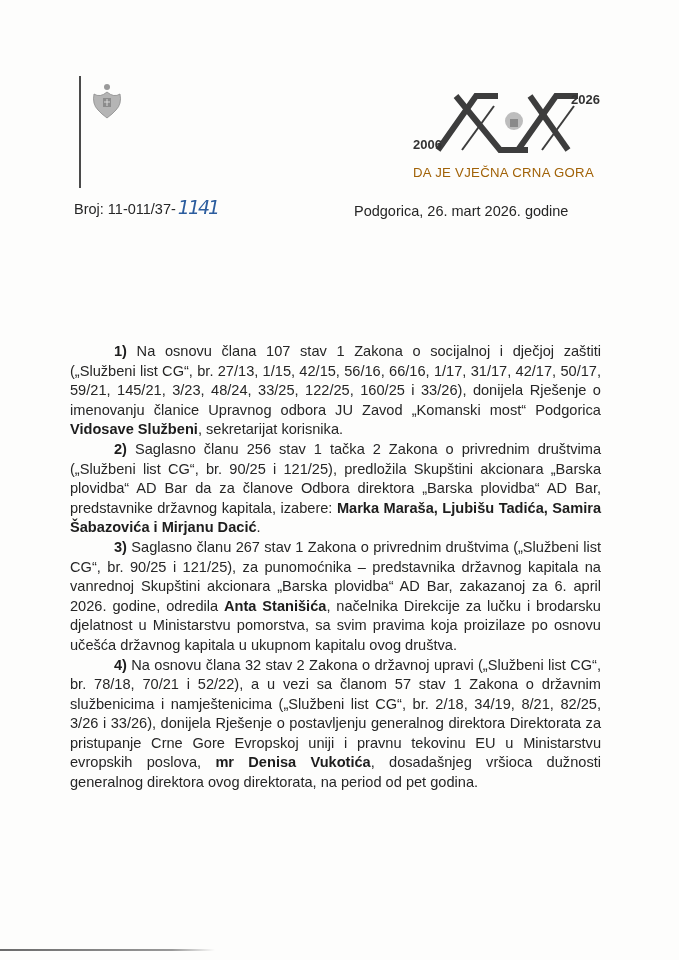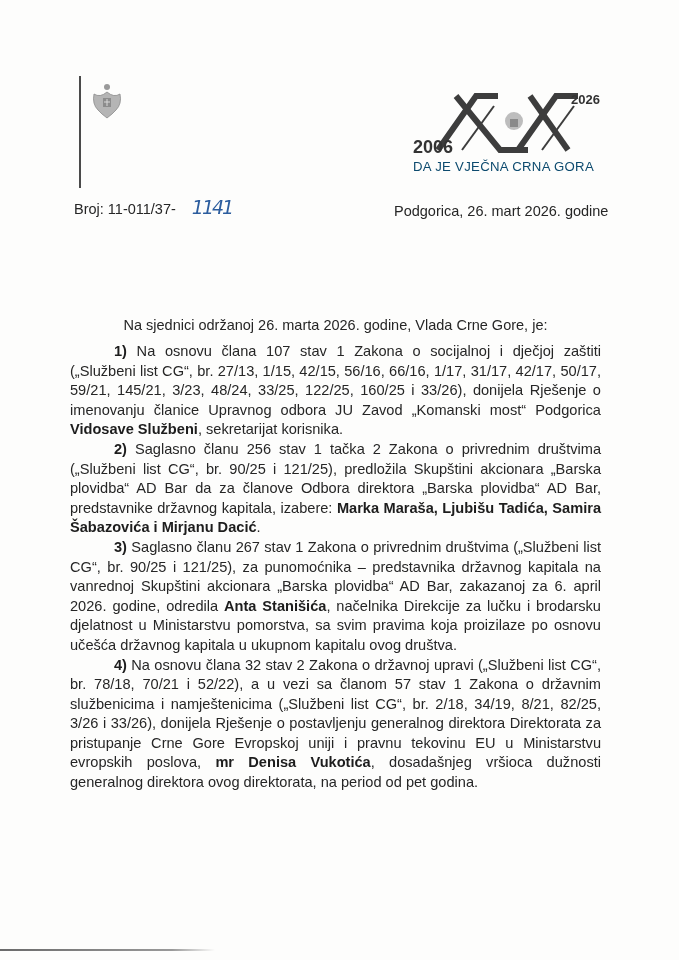--- a/index.html
+++ b/index.html
@@ -9,26 +9,26 @@
     }
     .page { position:absolute; left:0; top:0; width:679px; height:960px; }
     
     .gov-bar { position:absolute; left:79px; top:76px; width:2px; height:112px; background:#4a4a4a; }
     .coat { position:absolute; left:90px; top:82px; width:34px; height:40px; }
     .gov-name { position:absolute; left:91px; top:124px; font-family:"DejaVu Serif", serif; font-size:13.5px; line-height:17px; color:#333; }
     .gov-name div { white-space:nowrap; }
     
     .xx-logo { position:absolute; left:418px; top:88px; width:200px; height:68px; }
     .year-right { position:absolute; left:571px; top:92px; font-size:13px; font-weight:bold; color:#333; }
-    .year-left { position:absolute; left:413px; top:137px; font-size:18px; font-weight:bold; color:#333; }
-    .slogan { position:absolute; left:413px; top:159px; font-size:13.2px; letter-spacing:0.3px; color:#0c4a6e; white-space:nowrap; }
+    .year-left { position:absolute; left:413px; top:137px; font-size:13px; font-weight:bold; color:#333; }
+    .slogan { position:absolute; left:413px; top:165px; font-size:13.2px; letter-spacing:0.3px; color:#a16207; white-space:nowrap; }
     
     .ref { position:absolute; left:74px; top:196px; font-size:14.5px; white-space:nowrap; }
-    .ref .sig { color:#2c5d9e; font-family:"DejaVu Sans", sans-serif; font-size:19px; font-style:italic; letter-spacing:-2px; margin-left:16px; }
-    .place-date { position:absolute; left:354px; top:203px; font-size:14.5px; white-space:nowrap;margin-left:40px; }
+    .ref .sig { color:#2c5d9e; font-family:"DejaVu Sans", sans-serif; font-size:19px; font-style:italic; letter-spacing:-2px; margin-left:2px; }
+    .place-date { position:absolute; left:354px; top:203px; font-size:14.5px; white-space:nowrap; }
     
     .intro { position:absolute; left:70px; width:531px; top:317px; text-align:center; font-size:14.5px; }
     .body-text { position:absolute; left:70px; width:531px; top:342px; font-size:14.6px; line-height:19.6px; text-align:justify; }
     .body-text p { margin:0; text-indent:44px; }
     .body-text b { font-weight:bold; color:#1d1d1d; }
     .bottom-line { position:absolute; left:0; top:949px; width:215px; height:2px; background:linear-gradient(90deg,#6a6a6a,#999 80%,transparent); }
   </style>
 </head>
 <body>
 
@@ -56,21 +56,20 @@
   </svg>
   <div class="year-right">2026</div>
   <div class="year-left">2006</div>
   <div class="slogan">DA JE VJEČNA CRNA GORA</div>
 
   <div class="ref">
     <span>Broj: 11-011/37-</span><span class="sig">1141</span>
   </div>
   <div class="place-date">Podgorica, 26. mart 2026. godine</div>
 
-  <div class="intro">Na sjednici održanoj 26. marta 2026. godine, Vlada Crne Gore, je:</div>
 
   <div class="body-text" id="body-text">
       <p><b>1)</b><span> Na osnovu člana 107 stav 1 Zakona o socijalnoj i dječjoj zaštiti („Službeni list CG“, br. 27/13, 1/15, 42/15, 56/16, 66/16, 1/17, 31/17, 42/17, 50/17, 59/21, 145/21, 3/23, 48/24, 33/25, 122/25, 160/25 i 33/26), donijela Rješenje o imenovanju članice Upravnog odbora JU Zavod „Komanski most“ Podgorica </span><b>Vidosave Službeni</b><span>, sekretarijat korisnika.</span></p>
       <p><b>2)</b><span> Saglasno članu 256 stav 1 tačka 2 Zakona o privrednim društvima („Službeni list CG“, br. 90/25 i 121/25), predložila Skupštini akcionara „Barska plovidba“ AD Bar da za članove Odbora direktora „Barska plovidba“ AD Bar, predstavnike državnog kapitala, izabere: </span><b>Marka Maraša, Ljubišu Tadića, Samira Šabazovića i Mirjanu Dacić</b><span>.</span></p>
       <p><b>3)</b><span> Saglasno članu 267 stav 1 Zakona o privrednim društvima („Službeni list CG“, br. 90/25 i 121/25), za punomoćnika – predstavnika državnog kapitala na vanrednoj Skupštini akcionara „Barska plovidba“ AD Bar, zakazanoj za 6. april 2026. godine, odredila </span><b>Anta Stanišića</b><span>, načelnika Direkcije za lučku i brodarsku djelatnost u Ministarstvu pomorstva, sa svim pravima koja proizilaze po osnovu učešća državnog kapitala u ukupnom kapitalu ovog društva.</span></p>
       <p><b>4)</b><span> Na osnovu člana 32 stav 2 Zakona o državnoj upravi („Službeni list CG“, br. 78/18, 70/21 i 52/22), a u vezi sa članom 57 stav 1 Zakona o državnim službenicima i namještenicima („Službeni list CG“, br. 2/18, 34/19, 8/21, 82/25, 3/26 i 33/26), donijela Rješenje o postavljenju generalnog direktora Direktorata za pristupanje Crne Gore Evropskoj uniji i pravnu tekovinu EU u Ministarstvu evropskih poslova, </span><b>mr Denisa Vukotića</b><span>, dosadašnjeg vršioca dužnosti generalnog direktora ovog direktorata, na period od pet godina.</span></p>
     </div>
 
   <div class="bottom-line"></div>
 </div>

